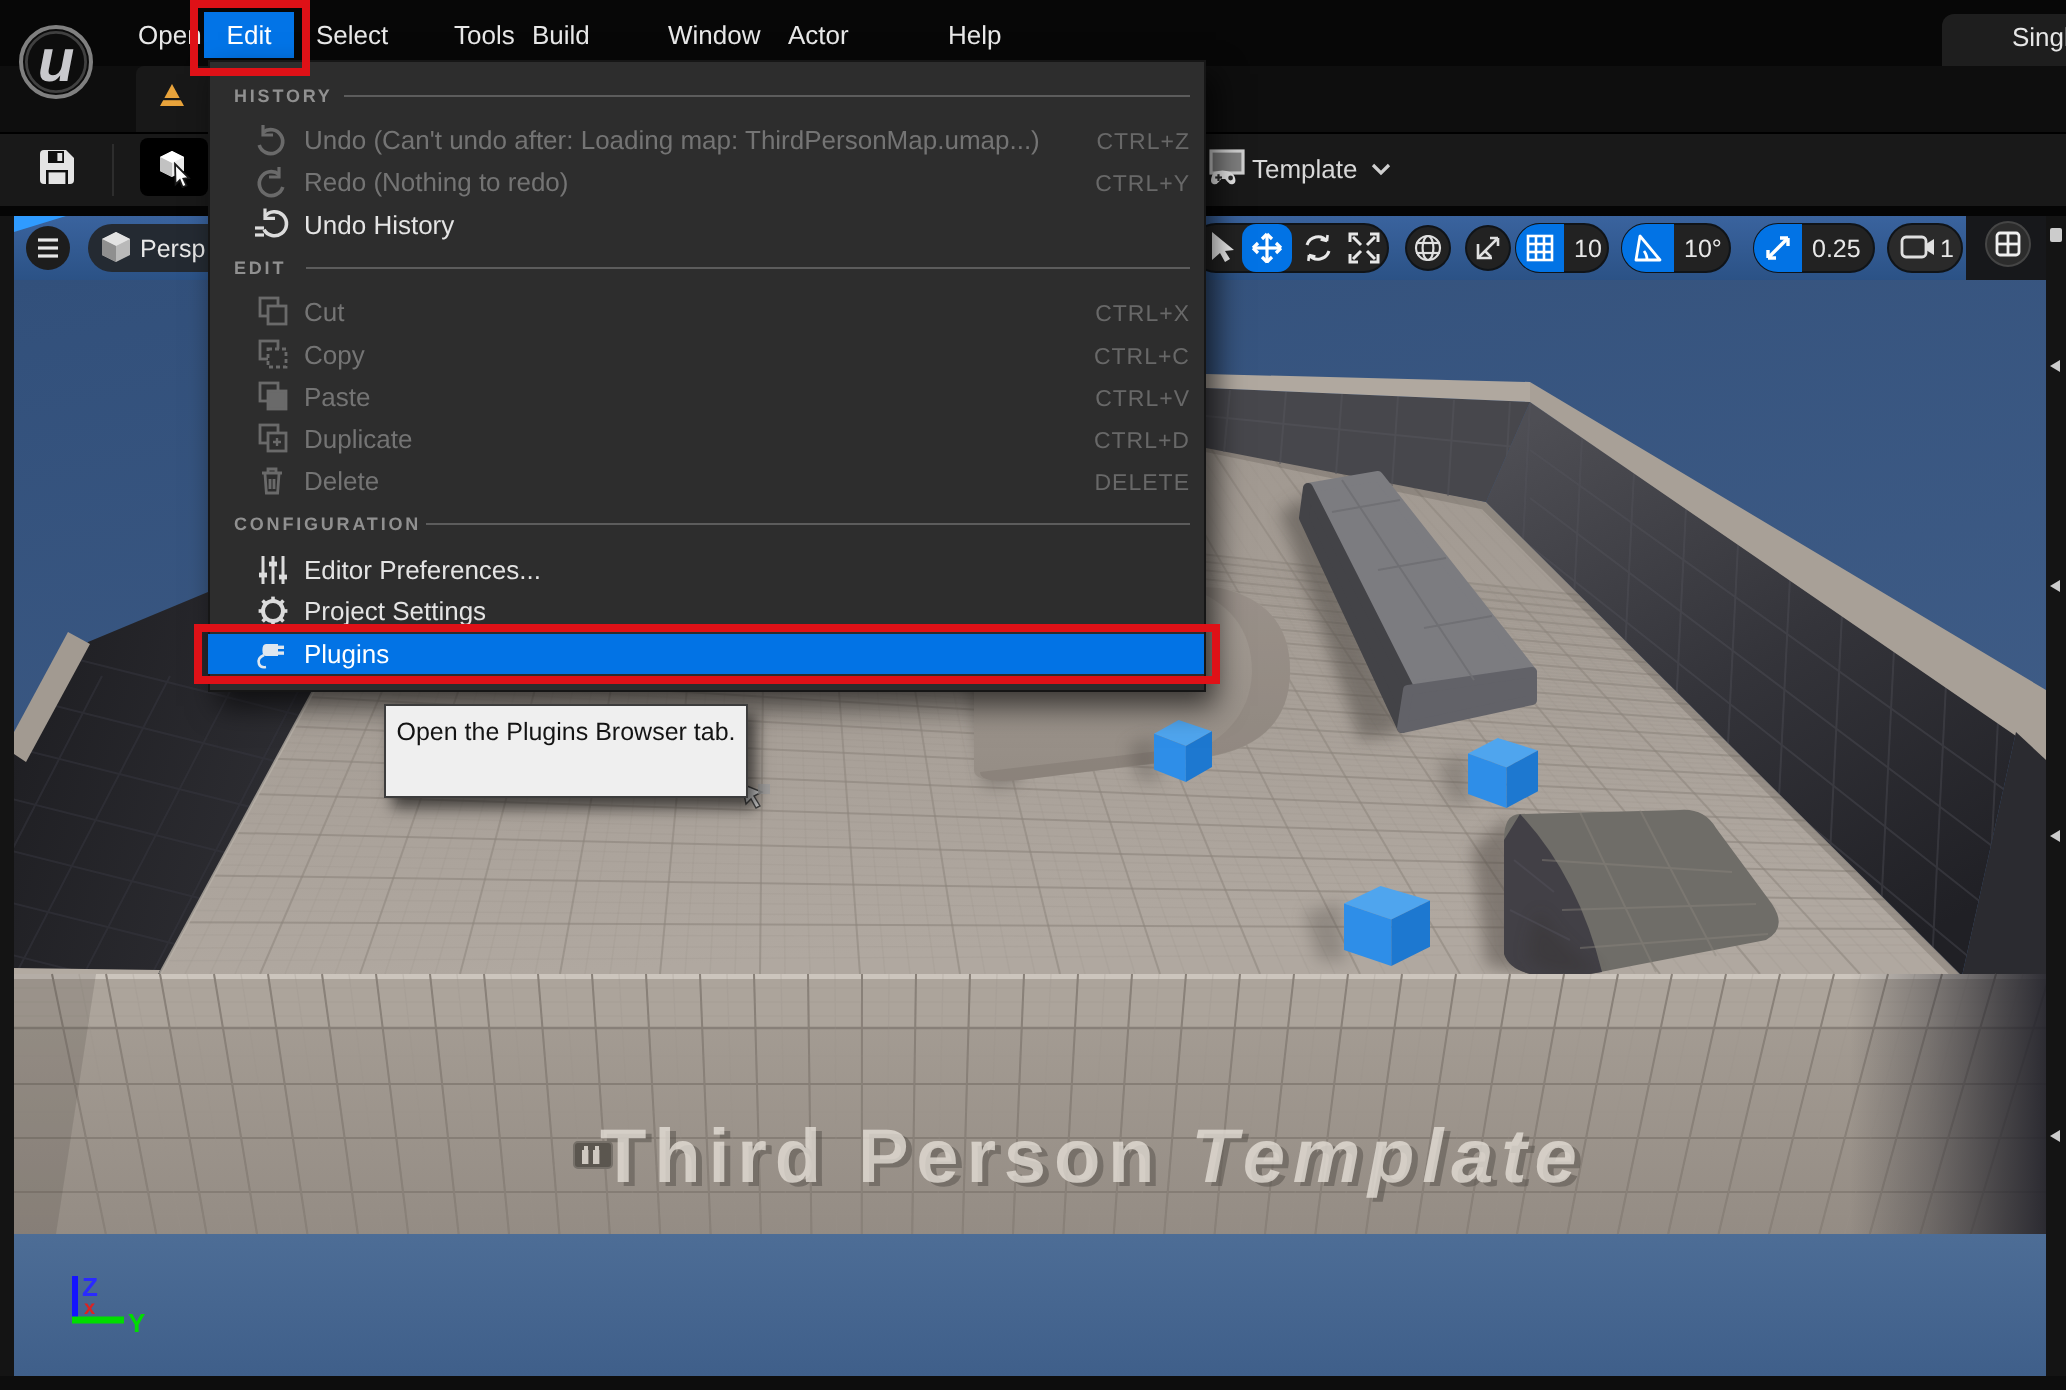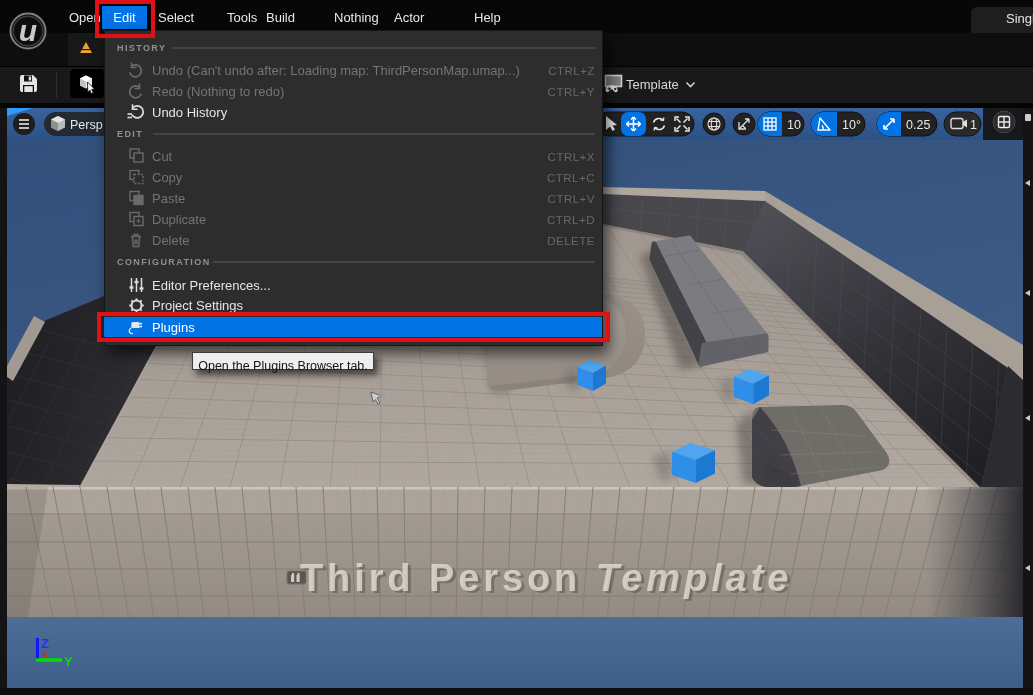--- a/index.html
+++ b/index.html
@@ -16,21 +16,21 @@
 
   <svg class="abs" style="left:8px;top:9px;z-index:6;" width="42" height="44" viewBox="0 0 42 44">
     <circle cx="20" cy="22" r="17.5" fill="#0d0d0d" stroke="#808080" stroke-width="2"></circle>
     <circle cx="20" cy="22" r="14.8" fill="none" stroke="#404040" stroke-width="1.4"></circle>
     <text x="20" y="31.5" text-anchor="middle" font-family="Liberation Serif" font-style="italic" font-weight="bold" font-size="30" fill="#c9c9cd">u</text>
   </svg>
   <div class="abs mitem" style="left:69px;top:10px;">Open</div>
   <div class="abs mitem" style="left:158px;top:10px;">Select</div>
   <div class="abs mitem" style="left:227px;top:10px;">Tools</div>
   <div class="abs mitem" style="left:266px;top:10px;">Build</div>
-  <div class="abs mitem" style="left:334px;top:10px;">Nothing</div>
+  <div class="abs mitem" style="left:334px;top:10px;">Window</div>
   <div class="abs mitem" style="left:394px;top:10px;">Actor</div>
   <div class="abs mitem" style="left:449px;top:10px;margin-left:25px;">Help</div>
   <div class="abs" style="left:971px;top:7px;width:62px;height:26px;background:#1e1e1e;border-radius:6px 0 0 0;overflow:hidden;"></div>
   <div class="abs mitem" style="left:1006px;top:11px;color:#e6e6e6;">Single</div>
 
   <div class="abs" style="left:102px;top:6px;width:45px;height:23px;background:#0274e7;color:#fff;font-size:13px;text-align:center;line-height:23px;">Edit</div>
 
   <div class="abs" style="left:0;top:33px;width:1033px;height:33px;background:#0e0e0e;"></div>
   <div class="abs" style="left:68px;top:33px;width:54px;height:33px;background:#181818;border-radius:4px 4px 0 0;"></div>
   <svg class="abs" style="left:79px;top:41px;" width="14" height="13" viewBox="0 0 14 13">
@@ -748,15 +748,15 @@
 <g transform="translate(24,2)">
         <path d="M5,3 L11,3 L11,9 L5,9 Q3.2,9 3.2,6 Q3.2,3 5,3 Z" fill="#dfe7ef"></path>
         <rect x="11" y="3.8" width="3" height="1.7" fill="#dfe7ef"></rect>
         <rect x="11" y="6.7" width="3" height="1.7" fill="#dfe7ef"></rect>
         <path d="M4,8.5 Q0.5,10 1.5,13 Q2.2,15 5,14.5" stroke="#dfe7ef" stroke-width="1.3" fill="none"></path>
       </g>
 </svg>
 
   <div class="abs" style="left:95px;top:0px;width:60px;height:38px;border:4px solid #df1117;z-index:60;"></div>
   <div class="abs" style="left:97px;top:312px;width:513px;height:30px;border:4px solid #df1117;z-index:60;"></div>
-  <div class="abs" style="left:192px;top:352px;width:182px;height:18px;background:#efefef;border:1px solid #3c3c3c;box-shadow:4px 5px 7px rgba(0,0,0,0.6);z-index:70;color:#141414;font-size:12.5px;text-align:center;line-height:27px;white-space:nowrap;">Open the Plugins Browser tab.</div>
+  <div class="abs" style="left:192px;top:352px;width:182px;height:47px;background:#efefef;border:1px solid #3c3c3c;box-shadow:4px 5px 7px rgba(0,0,0,0.6);z-index:70;color:#141414;font-size:12.5px;text-align:center;line-height:27px;white-space:nowrap;">Open the Plugins Browser tab.</div>
 
 </div>
 
 </body></html>

